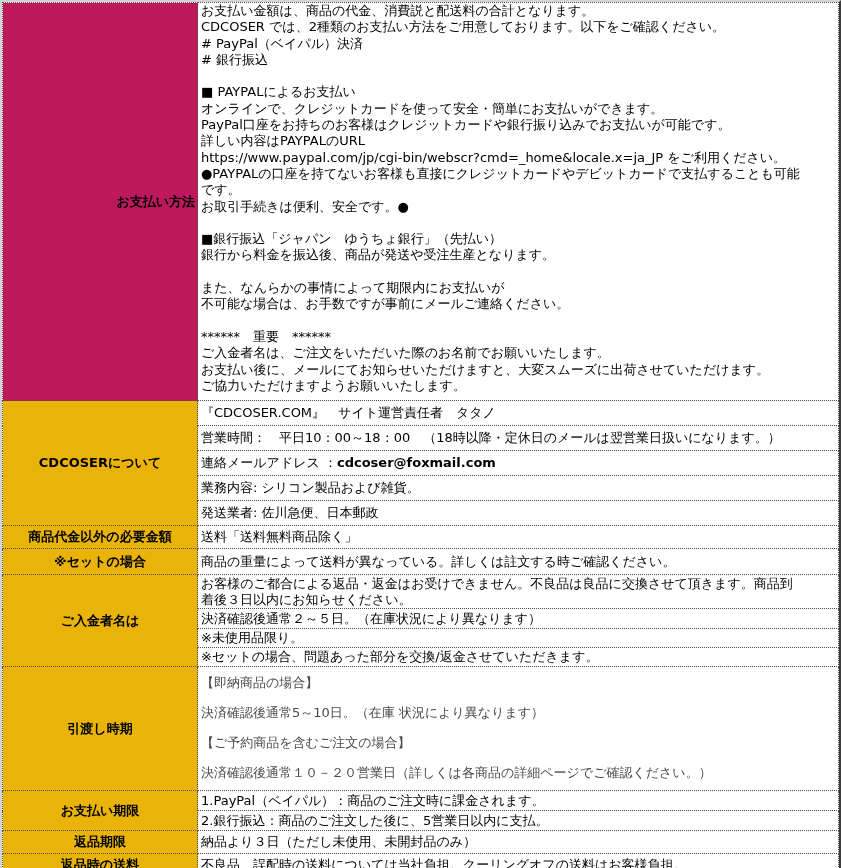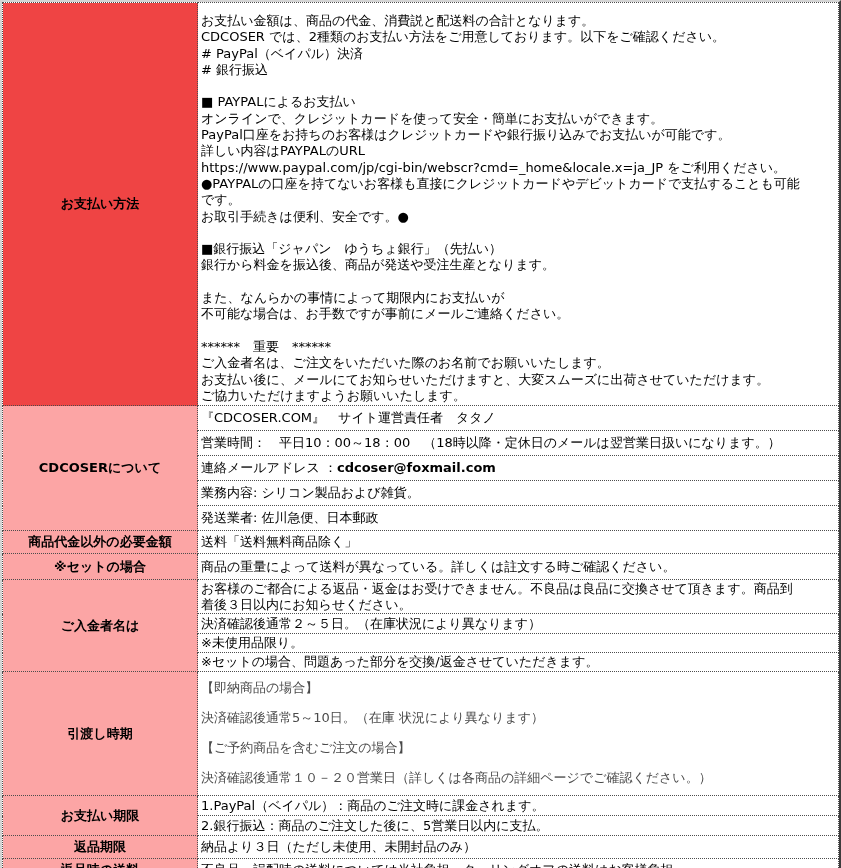--- a/index.html
+++ b/index.html
@@ -16,42 +16,42 @@
     border-right: 2px solid #3c3c3c;
     border-bottom: 3px solid #3c3c3c;
   }
   table.info {
     width: 100%;
     border-collapse: collapse;
     table-layout: fixed;
   }
   col.c-label { width: 195px; }
   th {
-    background: #fca5a5;
+    background: #eab308;
     border: 1px dotted #4d4d4d;
     font-weight: bold;
     font-size: 13px;
     text-align: center;
     vertical-align: middle;
     padding: 2px;
   }
-  th.bg-white { background: #ef4444; }
+  th.bg-white { background: #be185d; text-align: right; }
   td {
     background: #ffffff;
     border: 1px dotted #4d4d4d;
     vertical-align: middle;
     padding: 1px 2px 1px 3px;
     line-height: 16px;
     overflow: hidden;
   }
   td.multiline {
     white-space: pre-wrap;
     vertical-align: top;
     line-height: 16.3px;
-    padding-top: 10px;
+    padding-top: 0;
   }
   td.delivery {
     white-space: pre-wrap;
     vertical-align: top;
     line-height: 15px;
     padding-top: 8px;
     color: #4a4a4a;
   }
   td.wrap2 { white-space: pre-wrap; line-height: 15.5px; vertical-align: top; padding-top: 1px; margin-top: 30px; }
   .h398 { height: 398px; }

